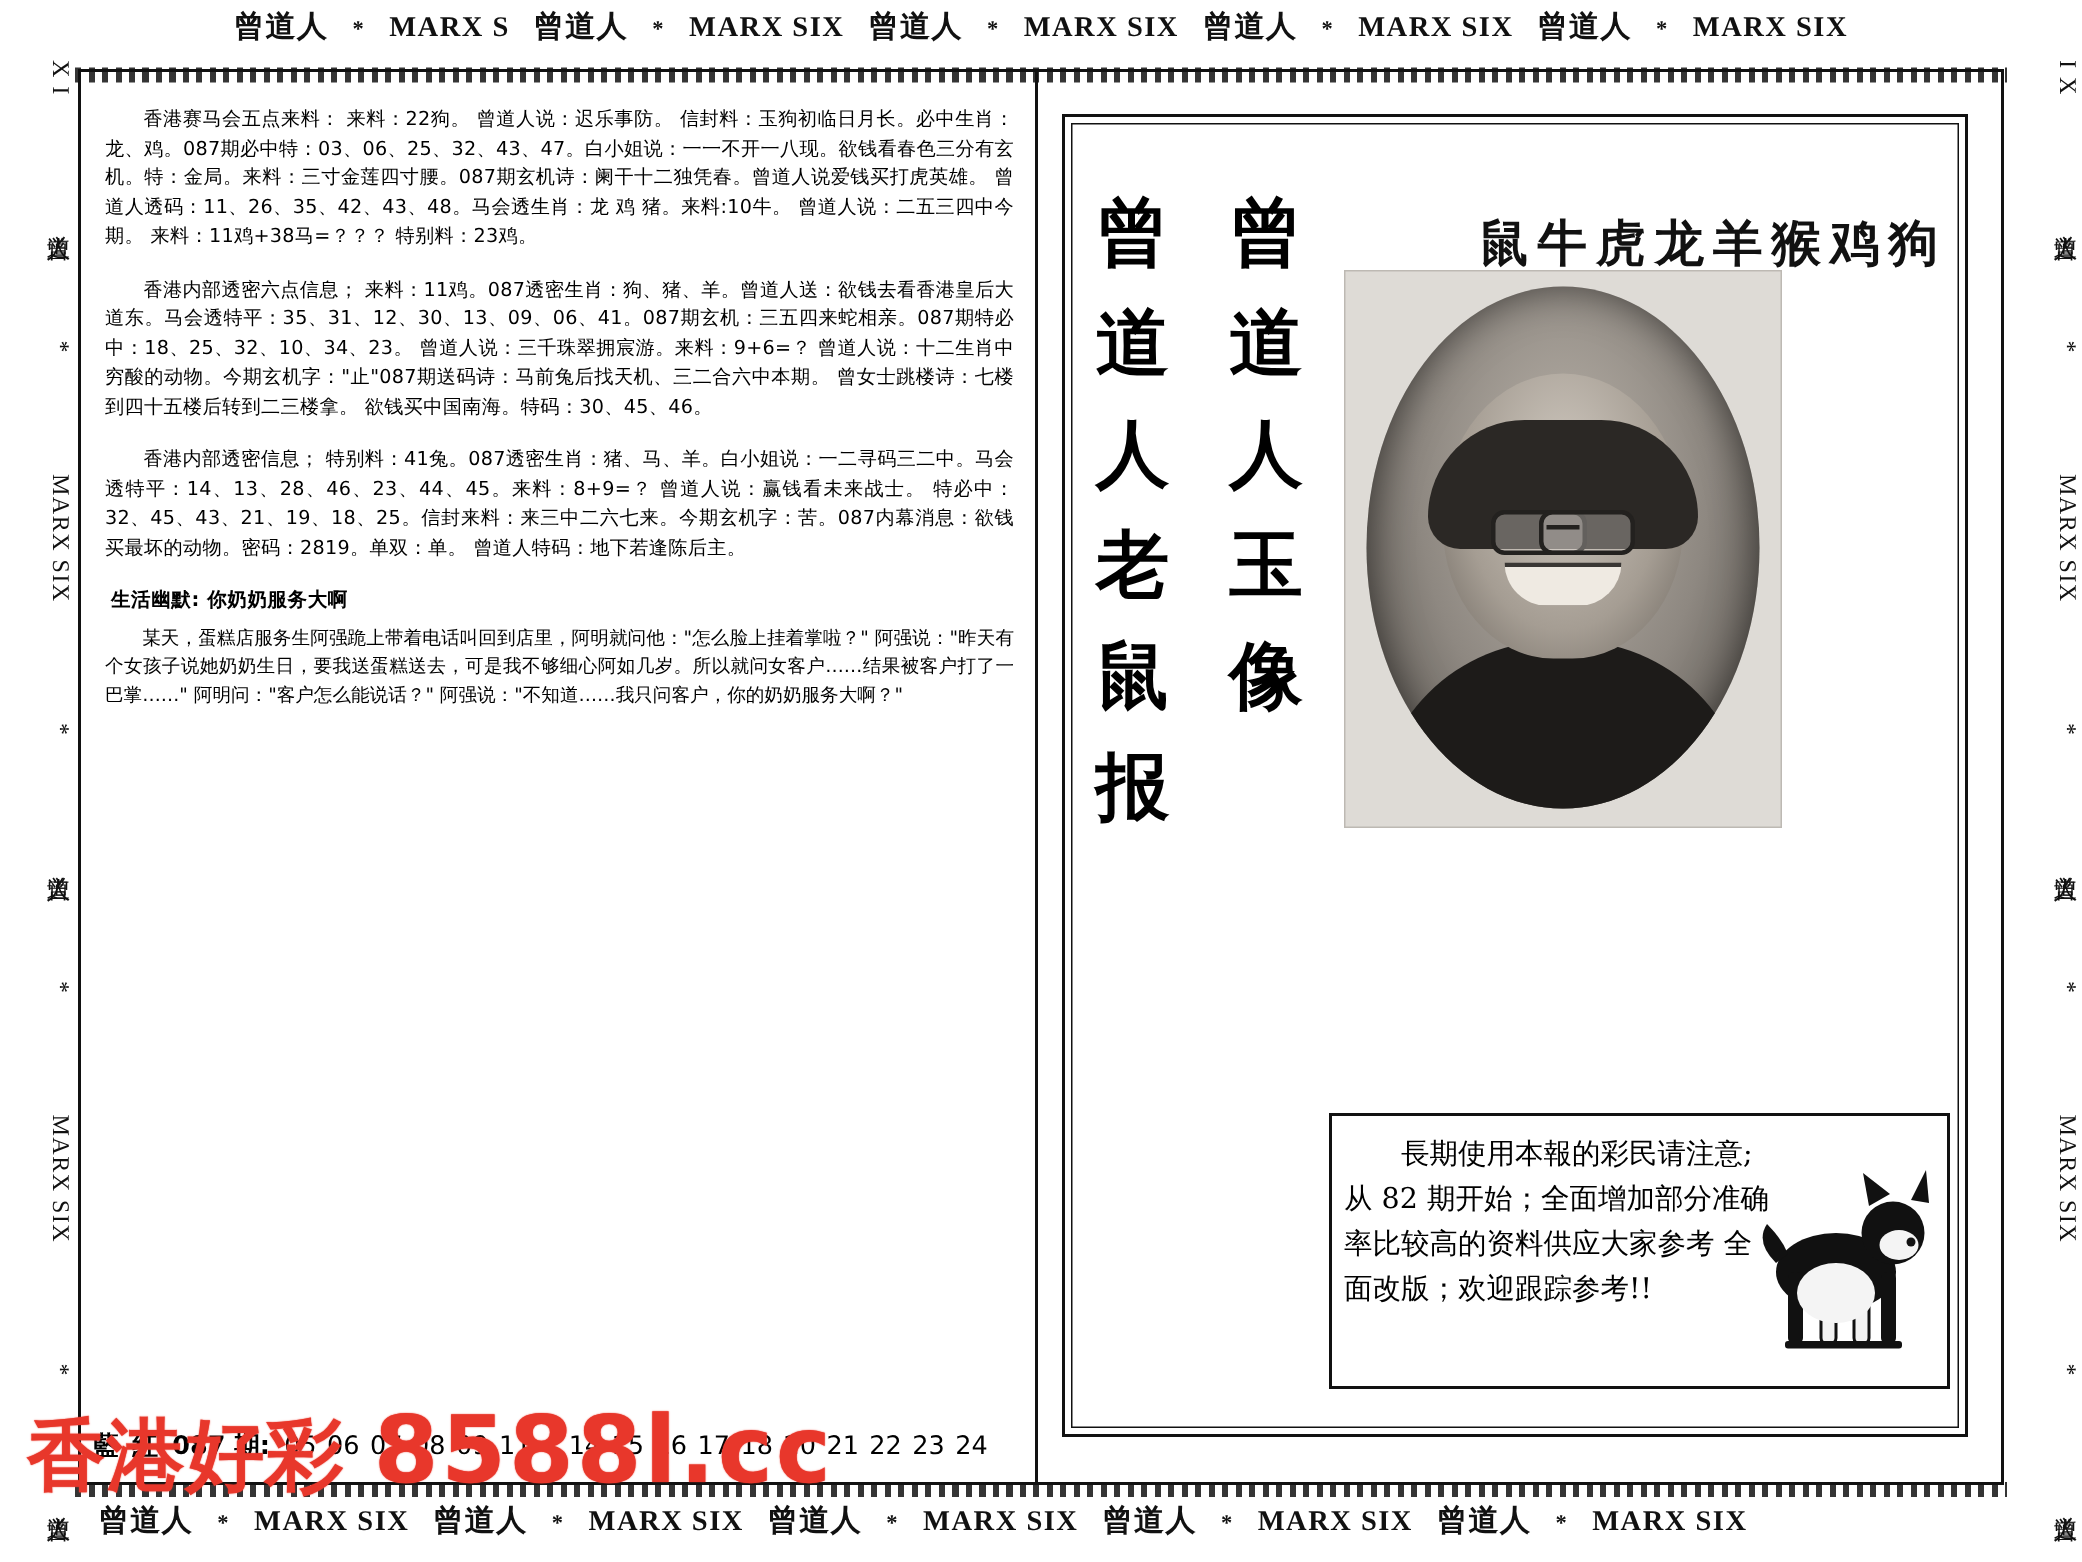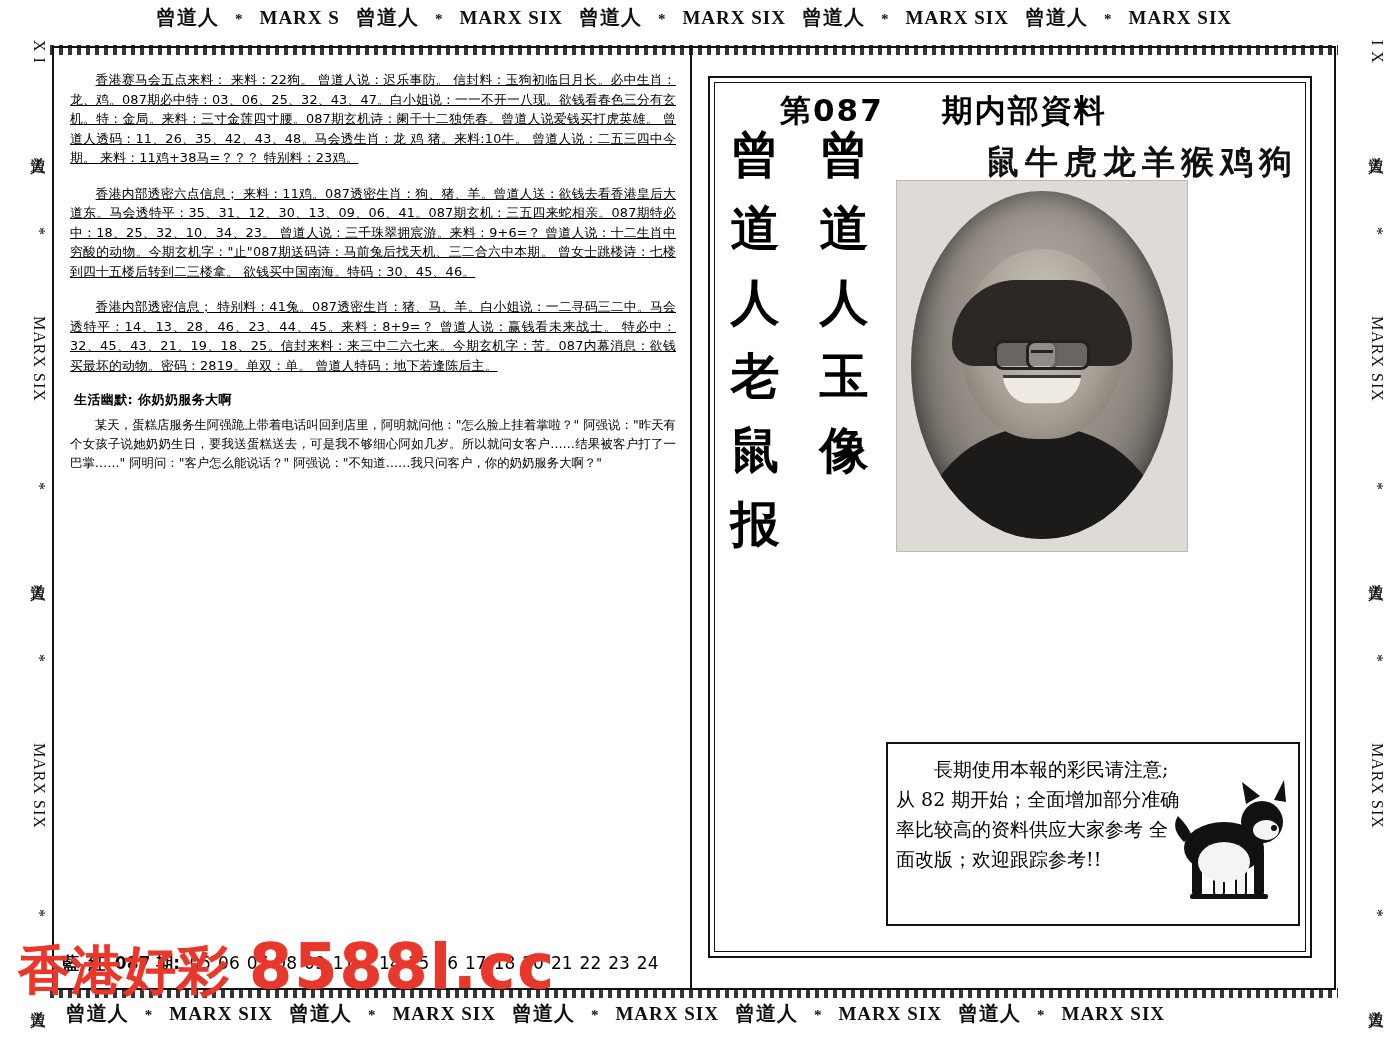--- a/index.html
+++ b/index.html
@@ -56,21 +56,20 @@
     position:absolute;left:62px;top:62px;width:620px;height:928px;
     padding:8px 6px 0 8px;
     box-sizing:border-box;
     font-family:"DejaVu Sans",sans-serif;
     color:#000;
   }
   .para{
     font-size:12.8px;line-height:19.5px;text-align:justify;
     text-indent:2em;margin:0 0 16px 0;
     letter-spacing:.2px;
-    text-decoration:underline;
   }
   .joke-title{
     font-size:13px;font-weight:bold;margin:8px 0 6px 4px;
     letter-spacing:.4px;
   }
   .joke-body{font-size:12.4px;line-height:19px;text-align:justify;text-indent:2em;margin:0;}
 
   
   .right-col{
     position:absolute;left:700px;top:62px;width:626px;height:928px;
@@ -231,23 +230,20 @@
     <p class="para">香港赛马会五点来料： 来料：22狗。 曾道人说：迟乐事防。 信封料：玉狗初临日月长。必中生肖：龙、鸡。087期必中特：03、06、25、32、43、47。白小姐说：一一不开一八现。欲钱看春色三分有玄机。特：金局。来料：三寸金莲四寸腰。087期玄机诗：阑干十二独凭春。曾道人说爱钱买打虎英雄。 曾道人透码：11、26、35、42、43、48。马会透生肖：龙 鸡 猪。来料:10牛。 曾道人说：二五三四中今期。 来料：11鸡+38马=？？？ 特别料：23鸡。</p>
     <p class="para">香港内部透密六点信息； 来料：11鸡。087透密生肖：狗、猪、羊。曾道人送：欲钱去看香港皇后大道东。马会透特平：35、31、12、30、13、09、06、41。087期玄机：三五四来蛇相亲。087期特必中：18、25、32、10、34、23。 曾道人说：三千珠翠拥宸游。来料：9+6=？ 曾道人说：十二生肖中穷酸的动物。今期玄机字："止"087期送码诗：马前兔后找天机、三二合六中本期。 曾女士跳楼诗：七楼到四十五楼后转到二三楼拿。 欲钱买中国南海。特码：30、45、46。</p>
     <p class="para">香港内部透密信息； 特别料：41兔。087透密生肖：猪、马、羊。白小姐说：一二寻码三二中。马会透特平：14、13、28、46、23、44、45。来料：8+9=？ 曾道人说：赢钱看未来战士。 特必中：32、45、43、21、19、18、25。信封来料：来三中二六七来。今期玄机字：苦。087内幕消息：欲钱买最坏的动物。密码：2819。单双：单。 曾道人特码：地下若逢陈后主。</p>
     <div class="joke-title">生活幽默: 你奶奶服务大啊</div>
     <p class="joke-body">某天，蛋糕店服务生阿强跪上带着电话叫回到店里，阿明就问他："怎么脸上挂着掌啦？" 阿强说："昨天有个女孩子说她奶奶生日，要我送蛋糕送去，可是我不够细心阿如几岁。所以就问女客户……结果被客户打了一巴掌……" 阿明问："客户怎么能说话？" 阿强说："不知道……我只问客户，你的奶奶服务大啊？"</p>
   </div>
 
   <div class="right-col">
     <div class="inner-frame"></div>
 
-    <div class="issue-title">
-      <span class="num">第087</span><span>期内部資料</span>
-    </div>
 
     <div class="zodiac-row">鼠牛虎龙羊猴鸡狗</div>
 
     <div class="vert-title" id="vtitle" style="left: 12px; width: 180px;">
         <div style="position:absolute;left:96px;top:0;width:72px;">
           <div>曾</div>
           <div>道</div>
           <div>人</div>
           <div>玉</div>
           <div>像</div>

